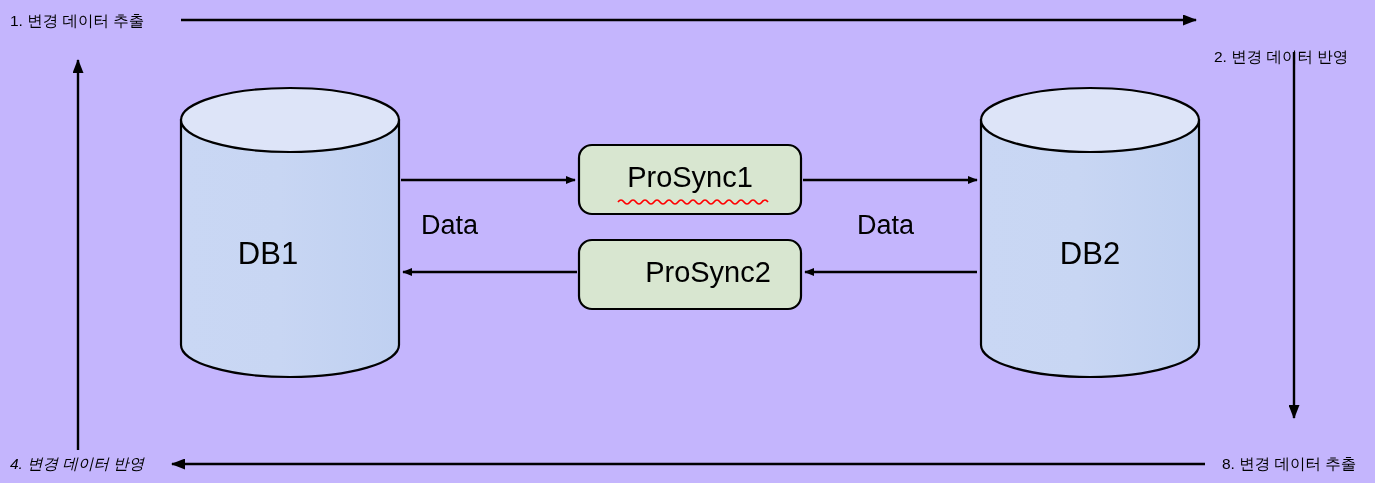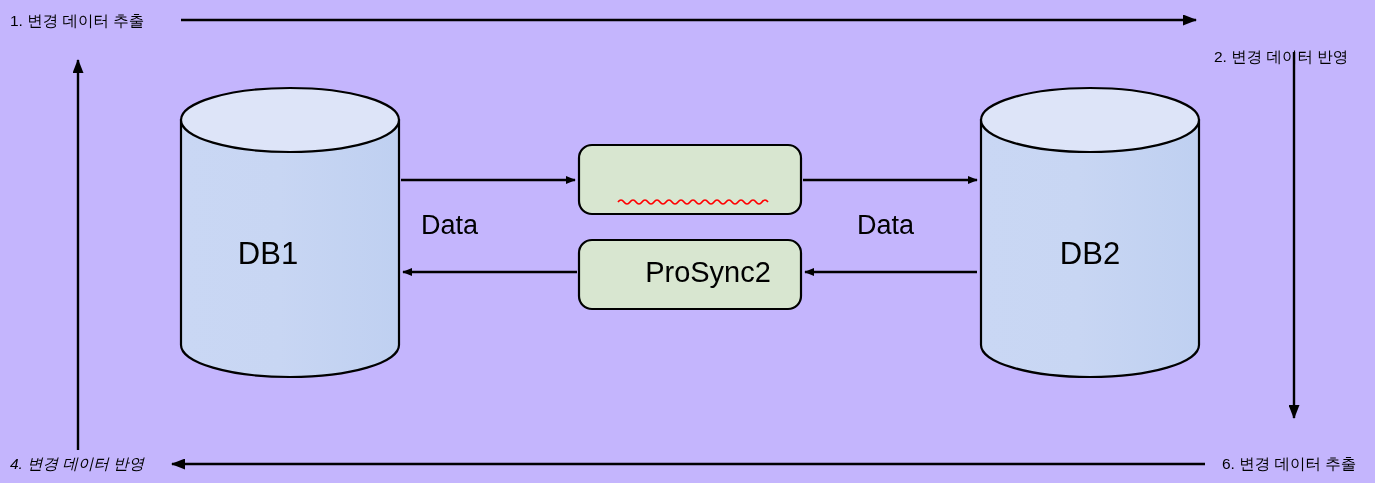--- a/index.html
+++ b/index.html
@@ -128,28 +128,29 @@
 
     <g>
       <path d="M618,202 q3,-4 6,0 t6,0 t6,0 t6,0 t6,0 t6,0 t6,0 t6,0 t6,0 t6,0 t6,0 t6,0 t6,0 t6,0 t6,0 t6,0 t6,0 t6,0 t6,0 t6,0 t6,0 t6,0 t6,0 t6,0 t6,0" fill="none" stroke="#ff0000" stroke-width="1.7"></path>
     </g>
   </svg>
 
   <div class="corner-label" id="label-step1">1. 변경 데이터 추출</div>
 
   <div class="corner-label" id="label-step2">2. 변경 데이터 반영</div>
 
-  <div class="corner-label" id="label-step3">6. 변경 데이터 추출</div>
+  <div class="corner-label" id="label-step3">8. 변경 데이터 추출</div>
 
   <div class="corner-label" id="label-step4">4. 변경 데이터 반영</div>
 
   <div class="node-label db-label" id="label-db1">DB1</div>
 
   <div class="node-label db-label" id="label-db2">DB2</div>
 
+  <div class="node-label sync-label" id="label-prosync1">ProSync1</div>
 
   <div class="node-label sync-label" id="label-prosync2">ProSync2</div>
 
   <div class="data-label" id="label-data-left">Data</div>
 
   <div class="data-label" id="label-data-right">Data</div>
 
 </div>
 
 </body></html>

